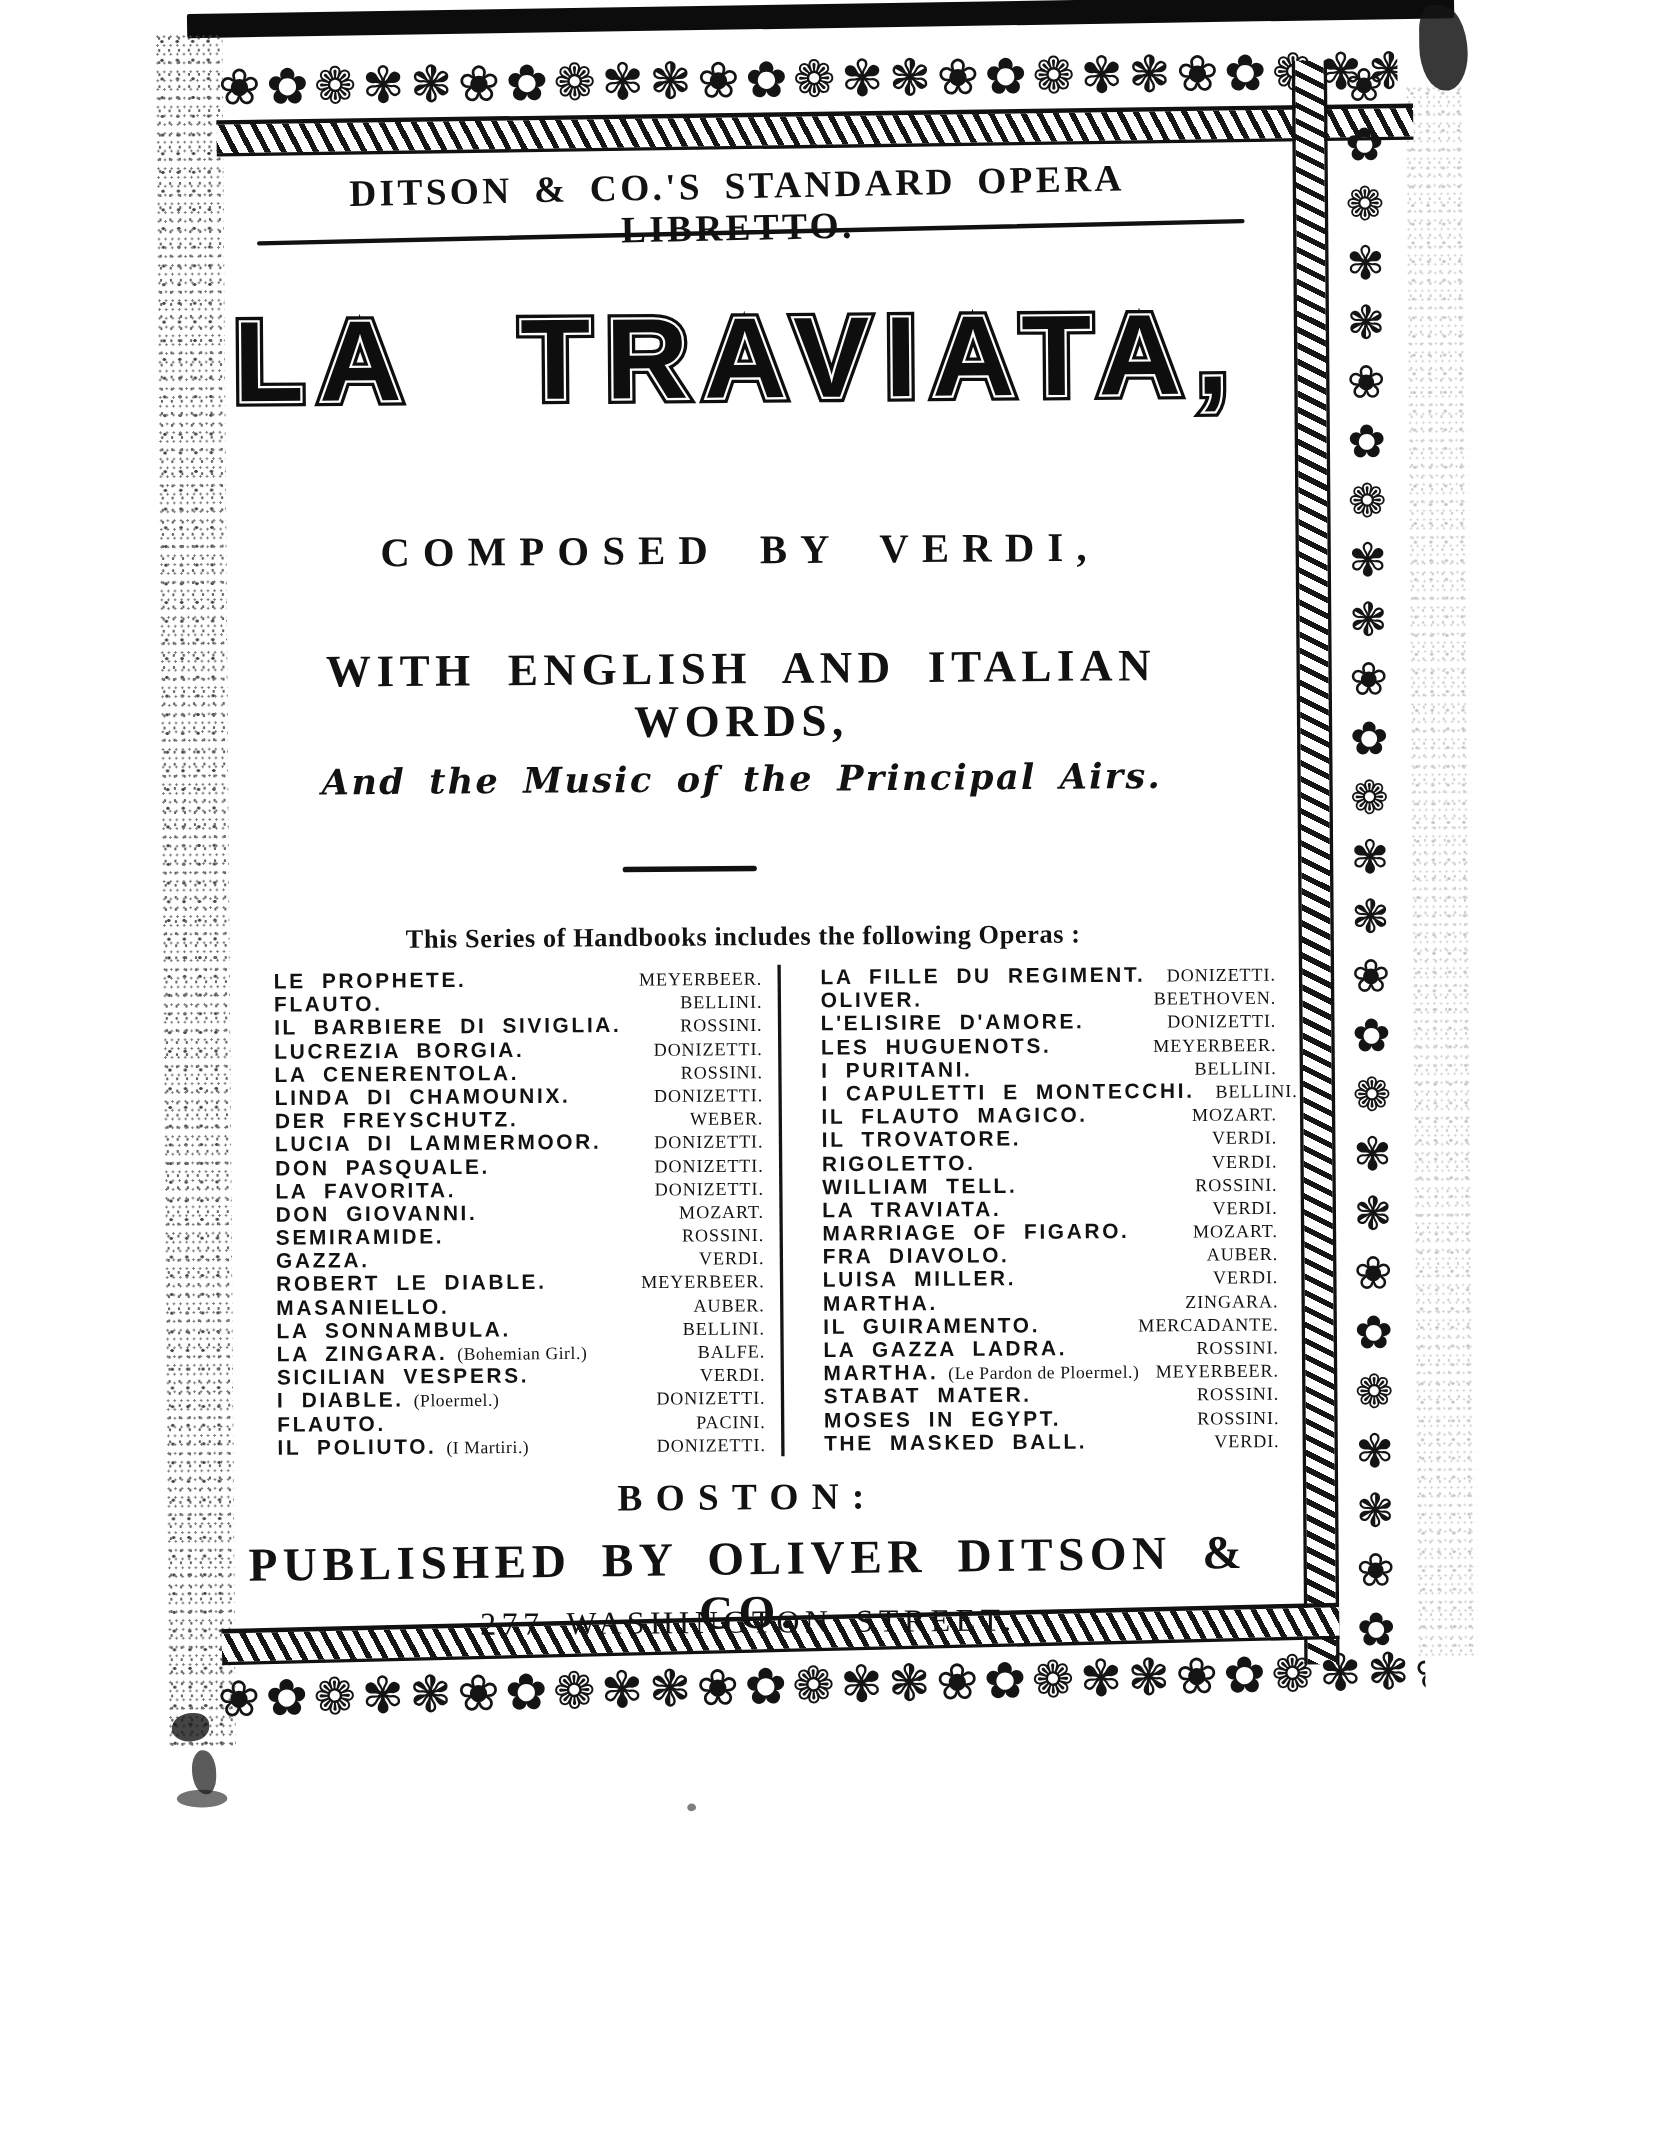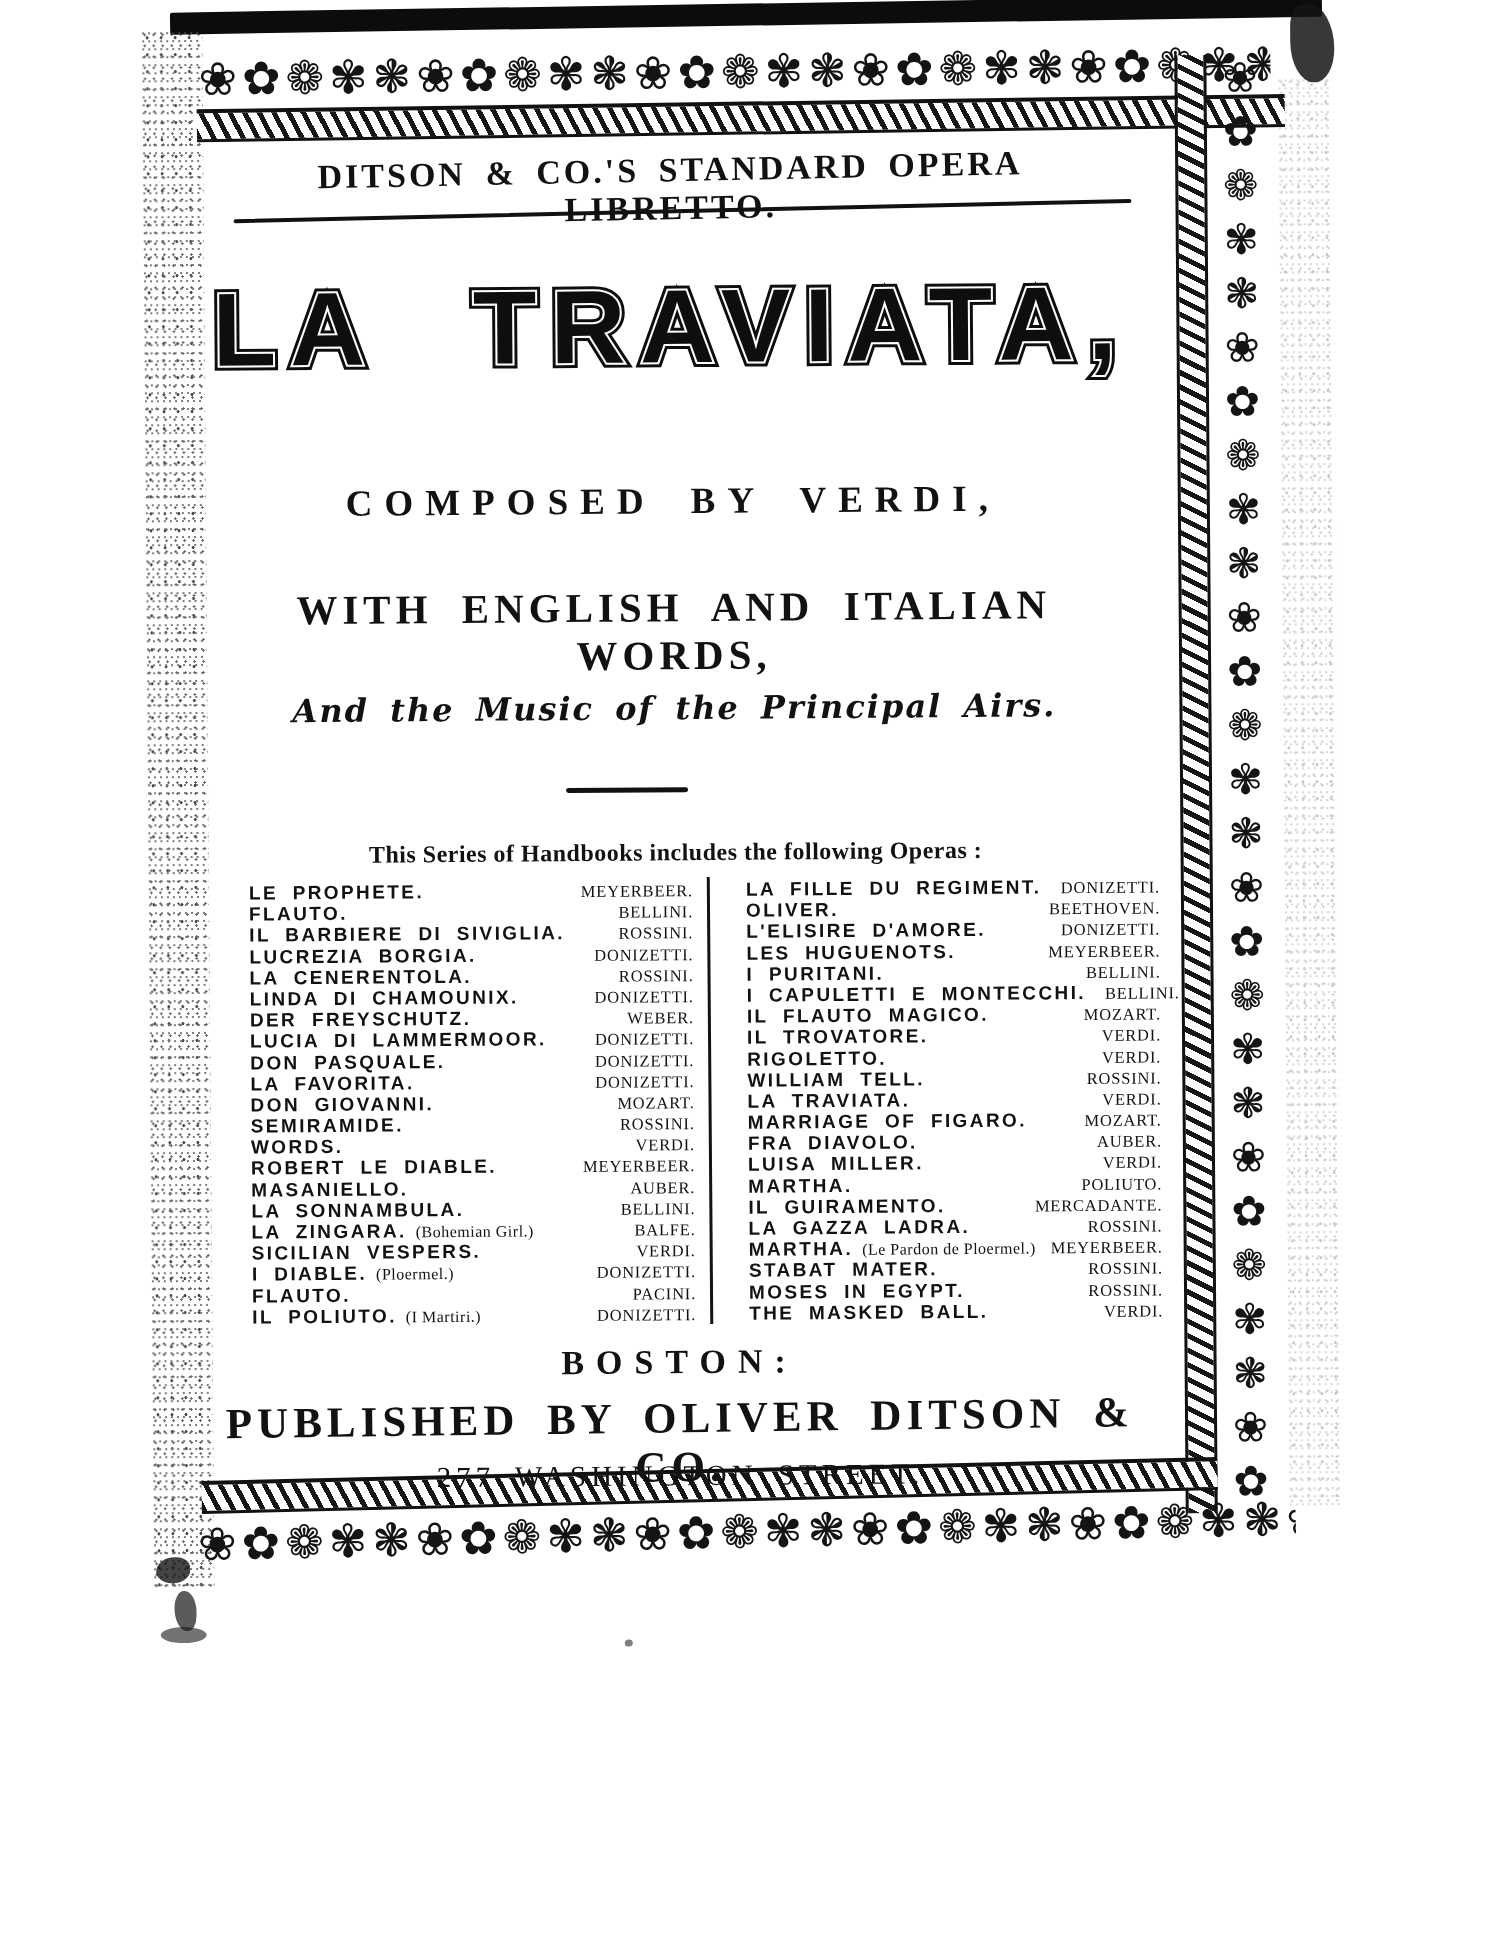--- a/index.html
+++ b/index.html
@@ -167,21 +167,21 @@
         <span class="op-title">DON GIOVANNI.</span>
         <span class="op-note"></span>
         <span class="op-composer">MOZART.</span>
       </div>
       <div class="op-row">
         <span class="op-title">SEMIRAMIDE.</span>
         <span class="op-note"></span>
         <span class="op-composer">ROSSINI.</span>
       </div>
       <div class="op-row">
-        <span class="op-title">WORDS.</span>
+        <span class="op-title">GAZZA.</span>
         <span class="op-note"></span>
         <span class="op-composer">VERDI.</span>
       </div>
       <div class="op-row">
         <span class="op-title">ROBERT LE DIABLE.</span>
         <span class="op-note"></span>
         <span class="op-composer">MEYERBEER.</span>
       </div>
       <div class="op-row">
         <span class="op-title">MASANIELLO.</span>
@@ -287,21 +287,21 @@
         <span class="op-composer">AUBER.</span>
       </div>
       <div class="op-row">
         <span class="op-title">LUISA MILLER.</span>
         <span class="op-note"></span>
         <span class="op-composer">VERDI.</span>
       </div>
       <div class="op-row">
         <span class="op-title">MARTHA.</span>
         <span class="op-note"></span>
-        <span class="op-composer">POLIUTO.</span>
+        <span class="op-composer">ZINGARA.</span>
       </div>
       <div class="op-row">
         <span class="op-title">IL GUIRAMENTO.</span>
         <span class="op-note"></span>
         <span class="op-composer">MERCADANTE.</span>
       </div>
       <div class="op-row">
         <span class="op-title">LA GAZZA LADRA.</span>
         <span class="op-note"></span>
         <span class="op-composer">ROSSINI.</span>

